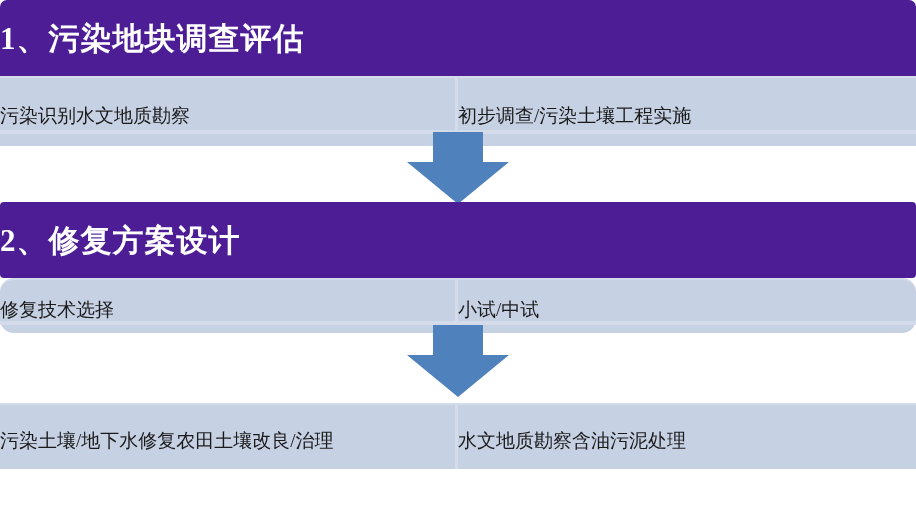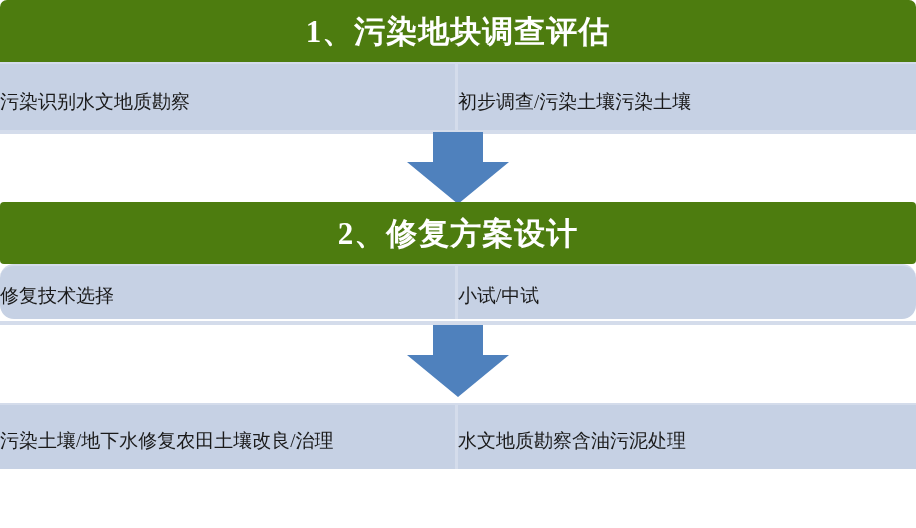--- a/index.html
+++ b/index.html
@@ -22,27 +22,26 @@
   
   .stage {
     position: absolute;
     left: 0;
     width: 916px;
   }
 
   .stage-header {
     position: relative;
     width: 100%;
-    height: 62px;
-    background: #4d7c0f;
+    height: 76px;
+    background: #4c1d95;
     border-radius: 7px 7px 0 0;
     box-sizing: border-box;
     display: flex;
     align-items: center;
-    justify-content: center;
   }
   .stage-header.sq {
     border-radius: 4px;
   }
   .stage-title {
     color: #ffffff;
     font-size: 31px;
     font-weight: bold;
     letter-spacing: 1px;
     line-height: 1;
@@ -114,21 +113,21 @@
     <div class="stage-header">
       <div class="stage-title">1、污染地块调查评估</div>
     </div>
     <div class="stage-body body-tall">
       <div class="stage-col left">
         <div class="col-line">污染识别</div>
         <div class="col-line">水文地质勘察</div>
       </div>
       <div class="stage-col right">
         <div class="col-line">初步调查/污染土壤</div>
-        <div class="col-line">污染土壤</div>
+        <div class="col-line">工程实施</div>
       </div>
     </div>
   </div>
   <div class="body-foot" style="top:130px;"></div>
 
   <div class="arrow-wrap" style="top:132px;">
     <svg class="arrow-svg" viewBox="0 0 102 72" preserveAspectRatio="none">
       <polygon points="26,0 76,0 76,30 102,30 51,72 0,30 26,30" fill="#4F81BD"></polygon>
     </svg>
   </div>

